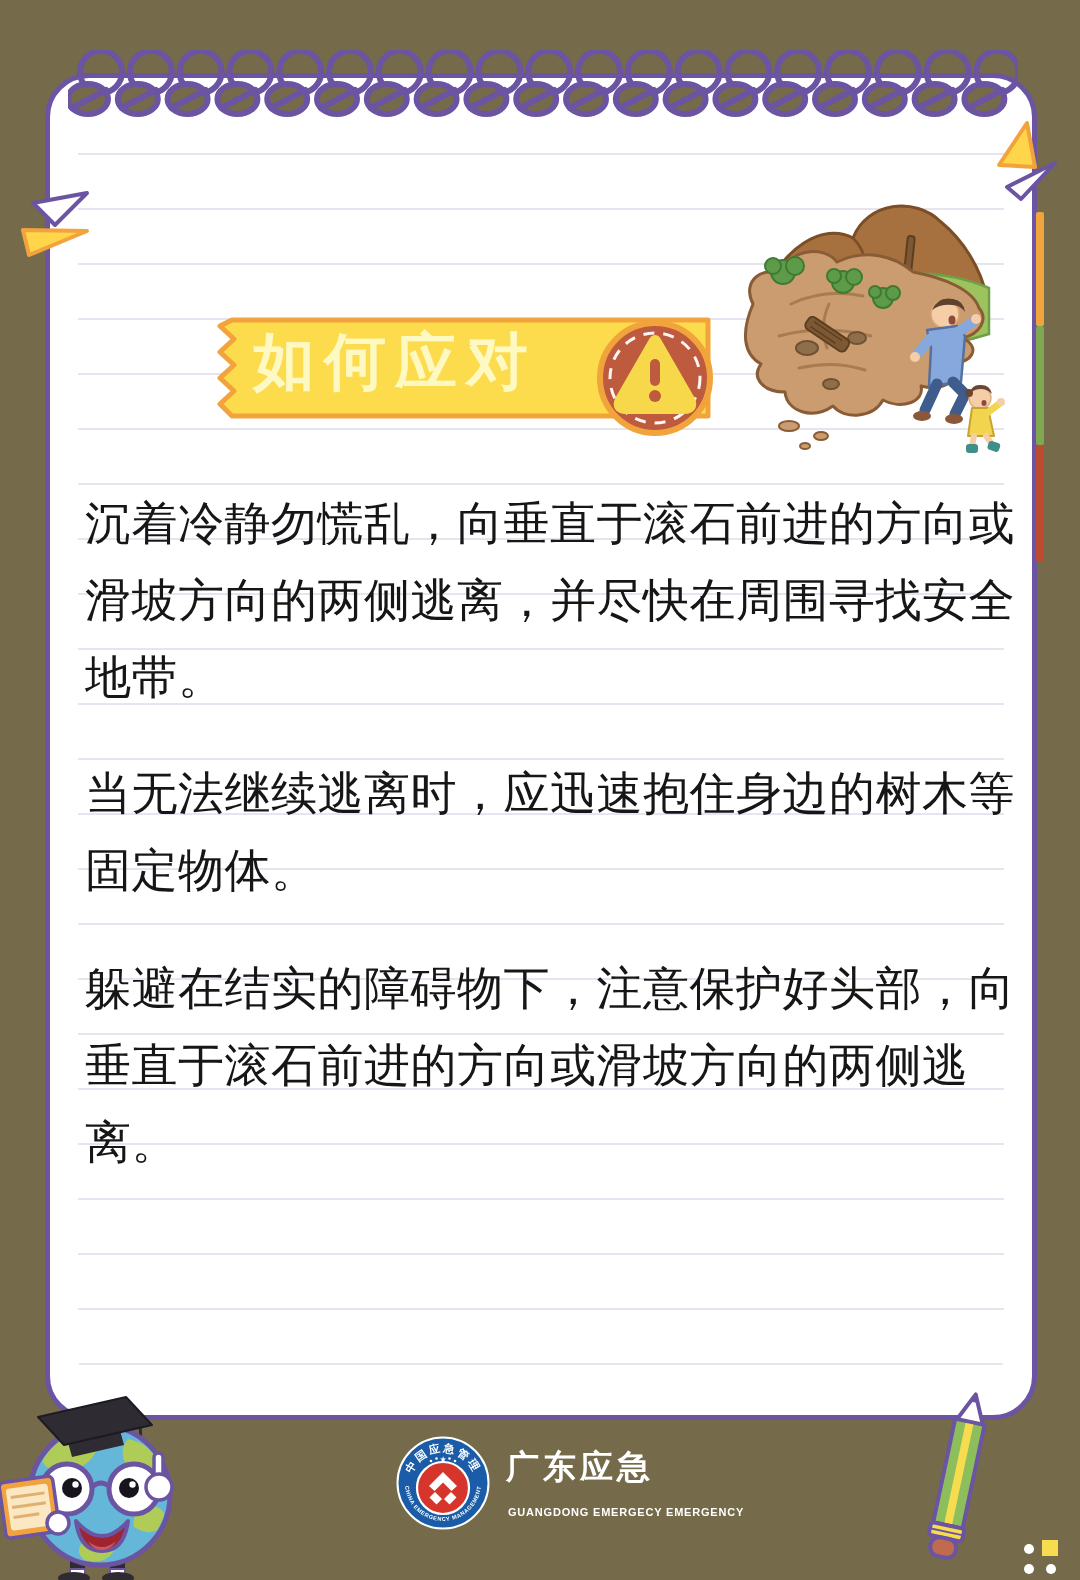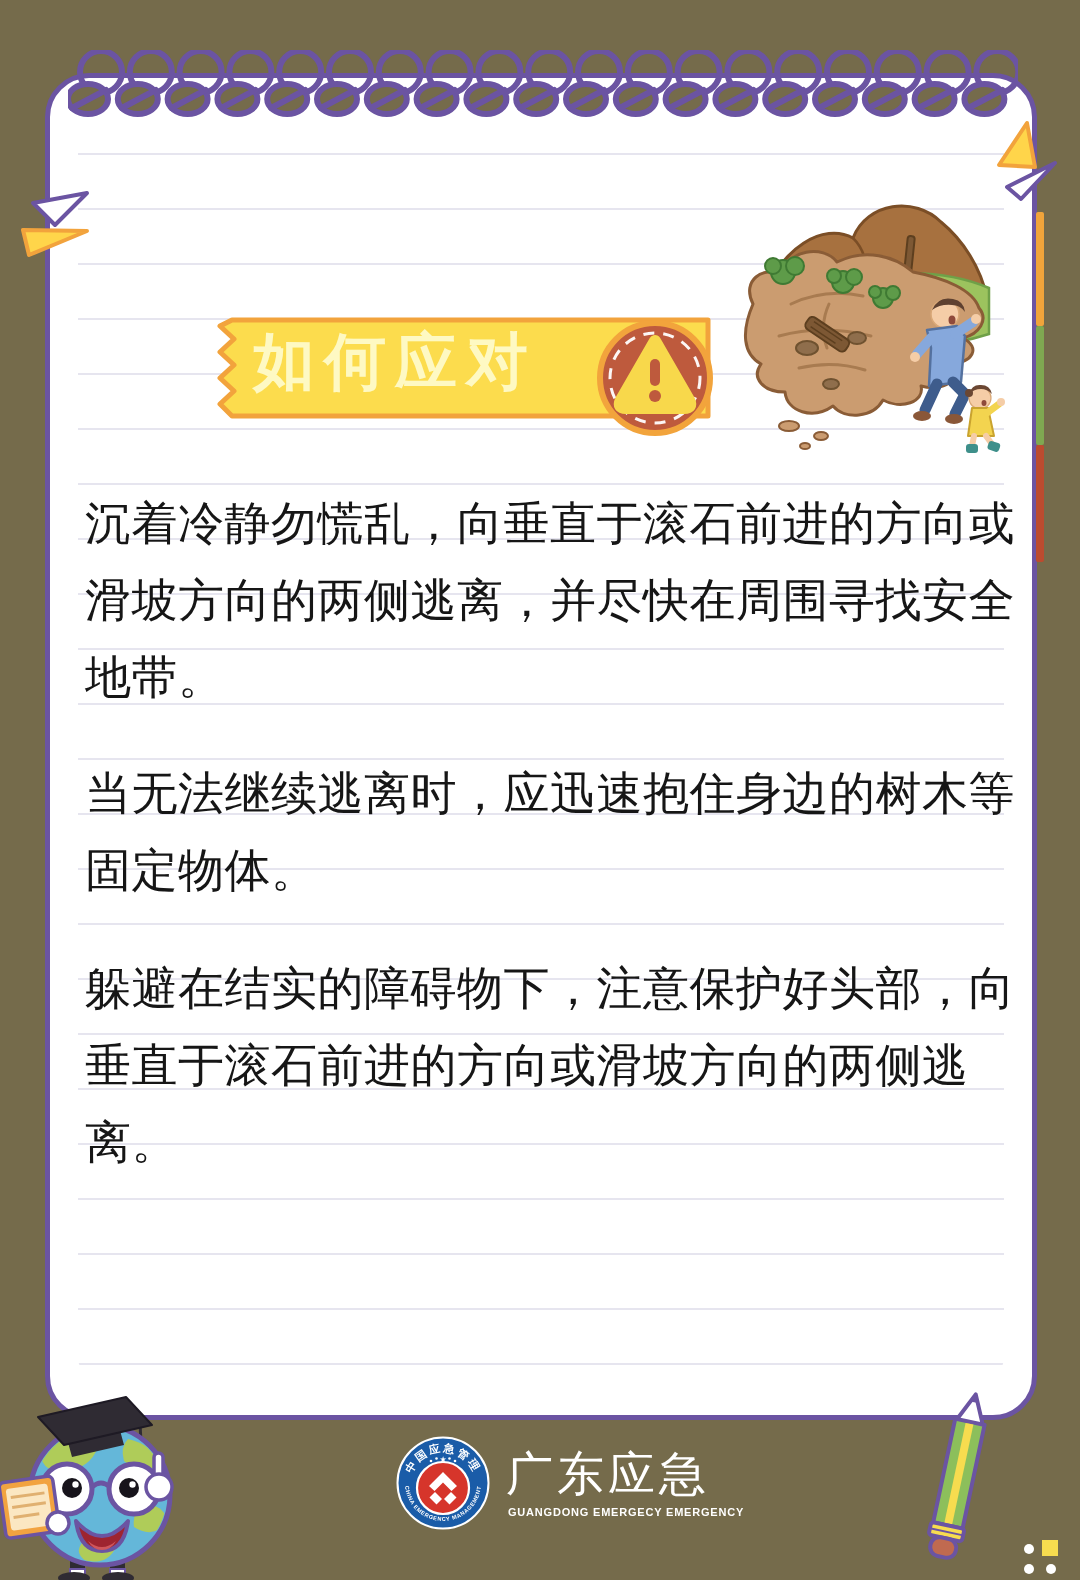--- a/index.html
+++ b/index.html
@@ -42,21 +42,21 @@
   .tri.left{left:15px;top:185px;width:90px;height:80px;}
   .tri.right{left:985px;top:115px;width:80px;height:95px;}
   .tab{position:absolute;left:1036px;width:8px;border-radius:2px;z-index:2;}
   .tab.orange{top:212px;height:114px;background:#F0A43B;}
   .tab.green {top:326px;height:119px;background:#7FA851;}
   .tab.red   {top:445px;height:117px;background:#BC4B2F;}
   .mascot{position:absolute;left:0;top:1383px;width:200px;height:197px;z-index:7;}
   .emblem{position:absolute;left:396px;top:1436px;width:94px;height:94px;z-index:7;}
   .brand-name{
     position:absolute;left:506px;top:1450px;z-index:7;
-    font-size:47px;line-height:1;font-weight:400;color:#FFFFFF;letter-spacing:4px;
+    font-size:33px;line-height:1;font-weight:700;color:#FFFFFF;letter-spacing:4px;
   }
   .brand-sub{
     position:absolute;left:508px;top:1507px;z-index:7;
     font-size:11px;line-height:1;font-weight:700;color:#FFFFFF;letter-spacing:.8px;
   }
   .pencil{position:absolute;left:924px;top:1388px;width:96px;height:184px;z-index:7;overflow:visible;}
   .corner-dots{position:absolute;left:1020px;top:1536px;width:48px;height:44px;z-index:7;}
 </style>
 </head>
 <body>

